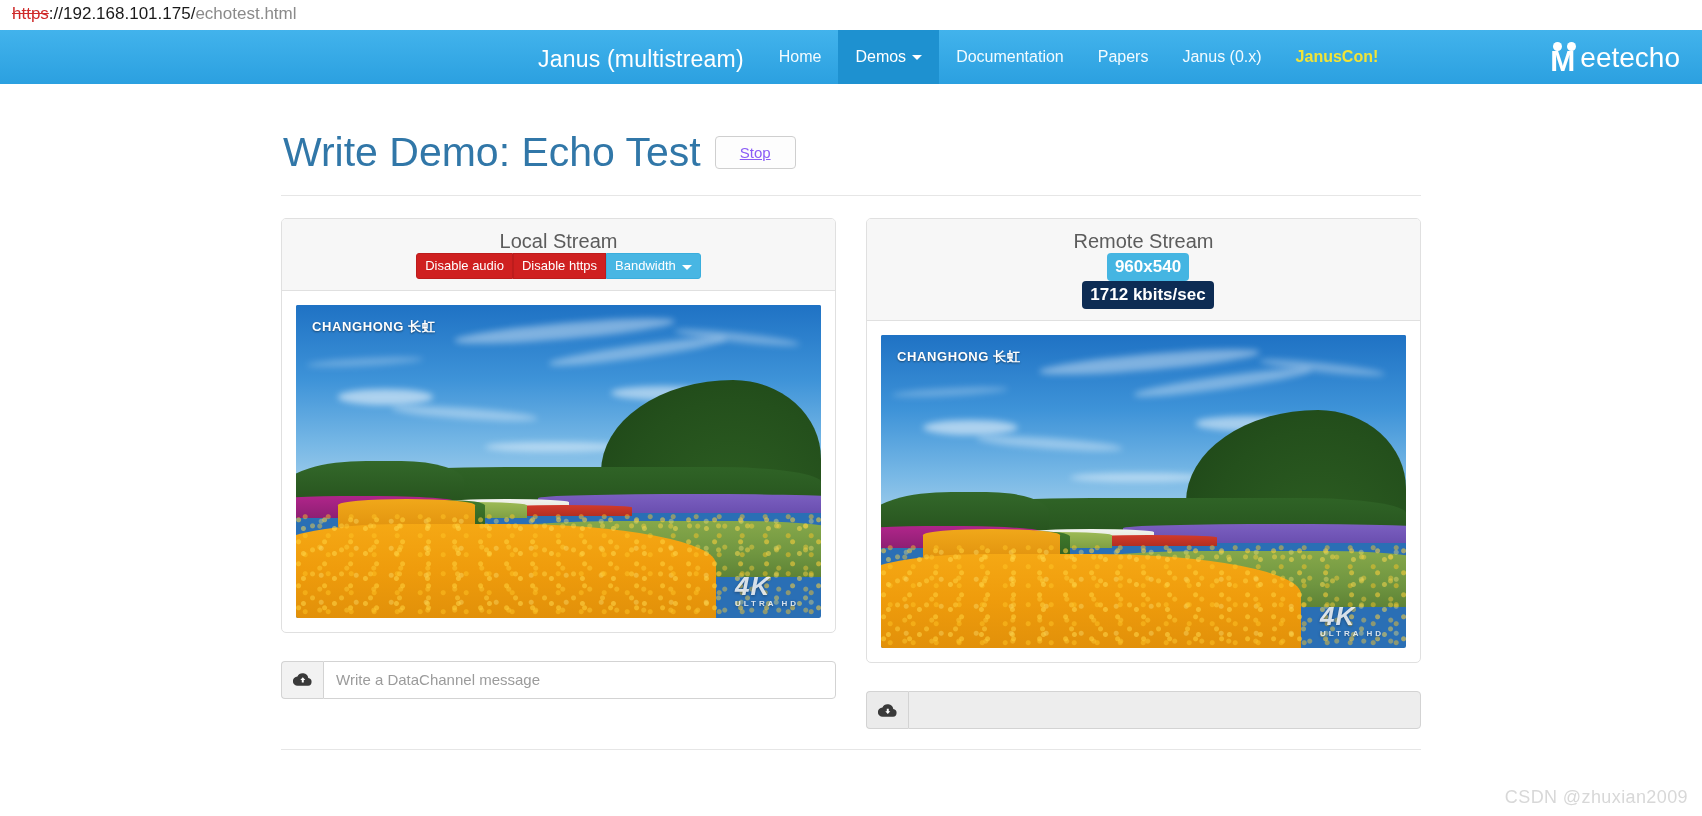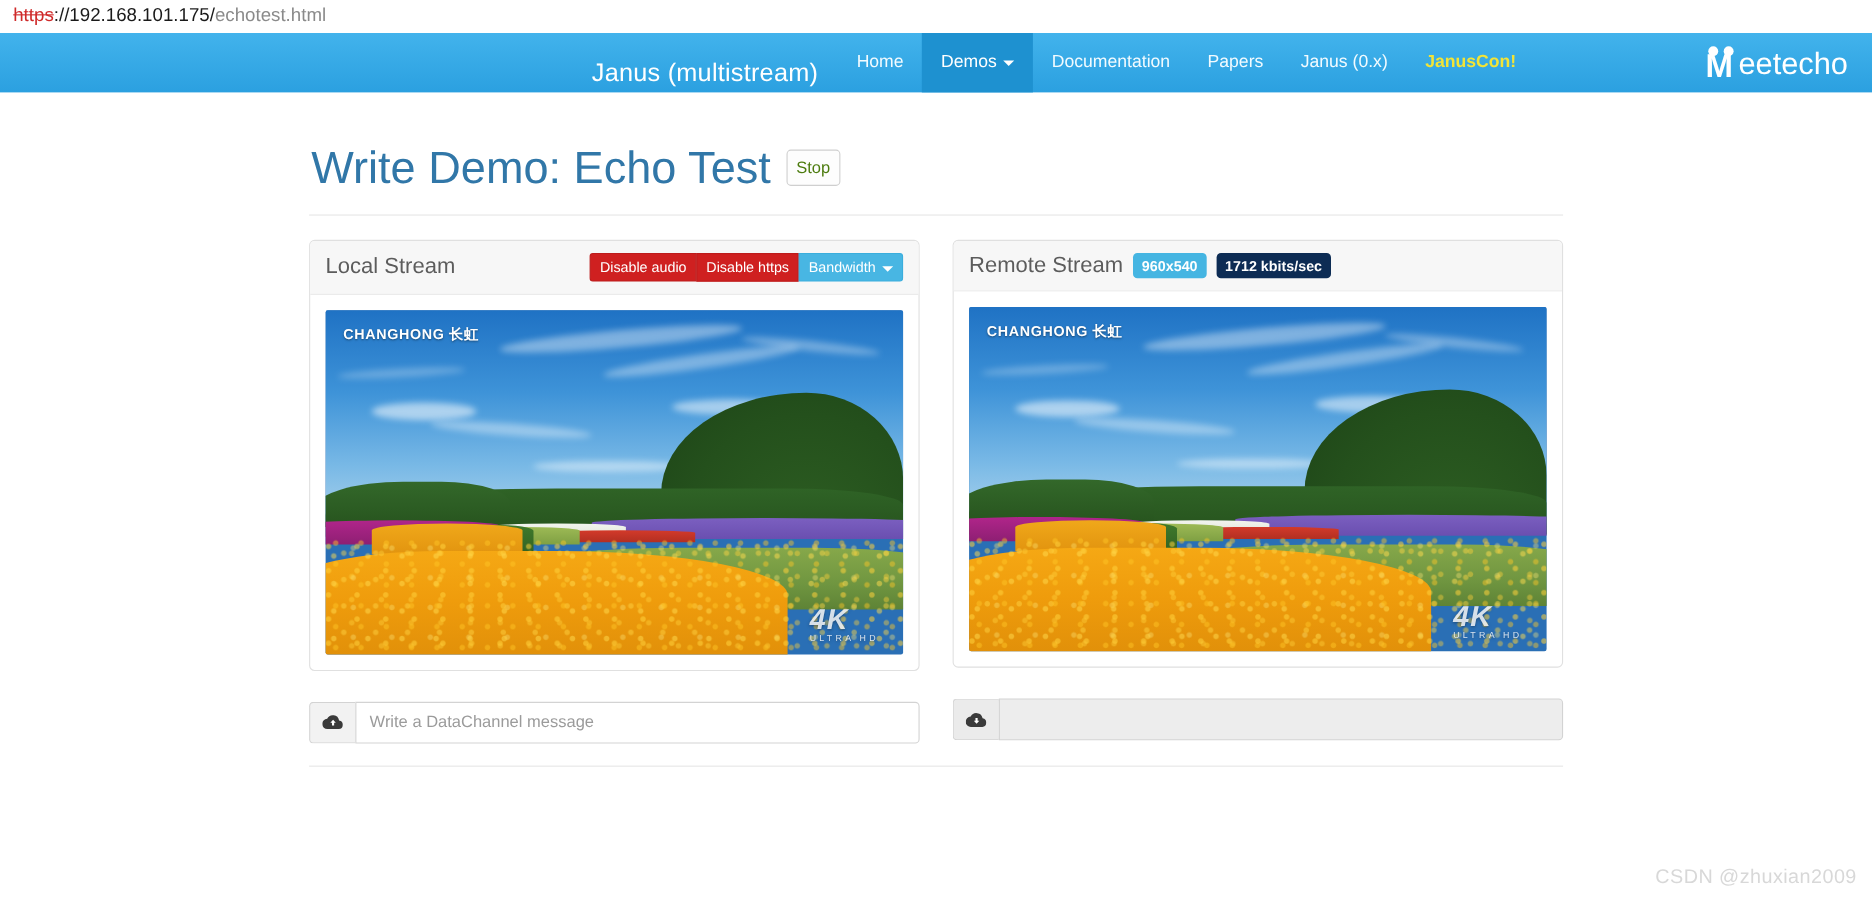--- a/index.html
+++ b/index.html
@@ -30,22 +30,22 @@
     display: flex;
     align-items: stretch;
     position: relative;
   }
   .nav-inner {
     display: flex;
     align-items: stretch;
     margin-left: 520px;
   }
   .brand {
-    display: flex; align-items: flex-end;
-    padding: 4px 18px;
+    display: flex; align-items: flex-start;
+    padding: 16px 18px;
     color: #ffffff;
     font-size: 23px;
     letter-spacing: .2px;
     white-space: nowrap;
   }
   .nav-item {
     display: flex; align-items: center;
     padding: 0 17px;
     color: #f2fbff;
     font-size: 16px;
@@ -110,23 +110,24 @@
     line-height: 1.1;
   }
   .btn {
     font-family: "Liberation Sans", sans-serif;
     cursor: pointer;
   }
   .btn-default {
     background: #fdfdfd;
     border: 1px solid #cfcfcf;
     border-radius: 4px;
-    color: #4d7c0f;
+    color: #8b5cf6;
     font-size: 15px;
-    padding: 7px 8px;
+    padding: 7px 24px;
+    text-decoration: underline;
   }
   hr.sep {
     border: 0;
     border-top: 1px solid #e6e6e6;
     margin: 20px 0 22px 0;
   }
 
   
   .row {
     display: flex;
@@ -140,20 +141,21 @@
     background: #fff;
   }
   .panel-heading {
     background: #f7f7f7;
     border-bottom: 1px solid #e0e0e0;
     border-radius: 4px 4px 0 0;
     padding: 11px 14px;
     display: flex;
     align-items: center;
     min-height: 44px;
+    flex-direction: column;
   }
   .panel-title {
     font-size: 20px;
     color: #5c5c5c;
     font-weight: normal;
     margin: 0;
     white-space: nowrap;
   }
   .spacer { flex: 1; }
 
@@ -166,21 +168,21 @@
     line-height: 1.2;
     white-space: nowrap;
   }
   .btn-group .btn-xs:first-child { border-radius: 3px 0 0 3px; }
   .btn-group .btn-xs:last-child  { border-radius: 0 3px 3px 0; }
   .btn-danger { background: #cf2020; border-color: #bd1c1c; color: #fff; }
   .btn-info   { background: #48b6e3; border-color: #3aaedd; color: #fff; }
 
   .badge-pill {
     display: inline-block;
-    font-size: 13px;
+    font-size: 17px;
     font-weight: bold;
     color: #fff;
     padding: 4px 8px;
     border-radius: 4px;
     margin-left: 9px;
     white-space: nowrap;
   }
   .badge-light { background: #45b5e2; }
   .badge-dark  { background: #0d2c54; }
 
@@ -290,21 +292,21 @@
     font-weight: bold;
     letter-spacing: 1px;
     font-style: italic;
     text-shadow: 0 1px 3px rgba(0,0,0,.35);
   }
   .wm-4k small {
     display: block;
     font-size: 8px;
     letter-spacing: 3px;
     font-style: normal;
-    font-weight: normal;
+    font-weight: bold;
     text-align: center;
     margin-top: -3px;
   }
 
   
   .input-row { margin-top: 28px; }
   .input-group {
     display: flex;
     width: 100%;
   }

